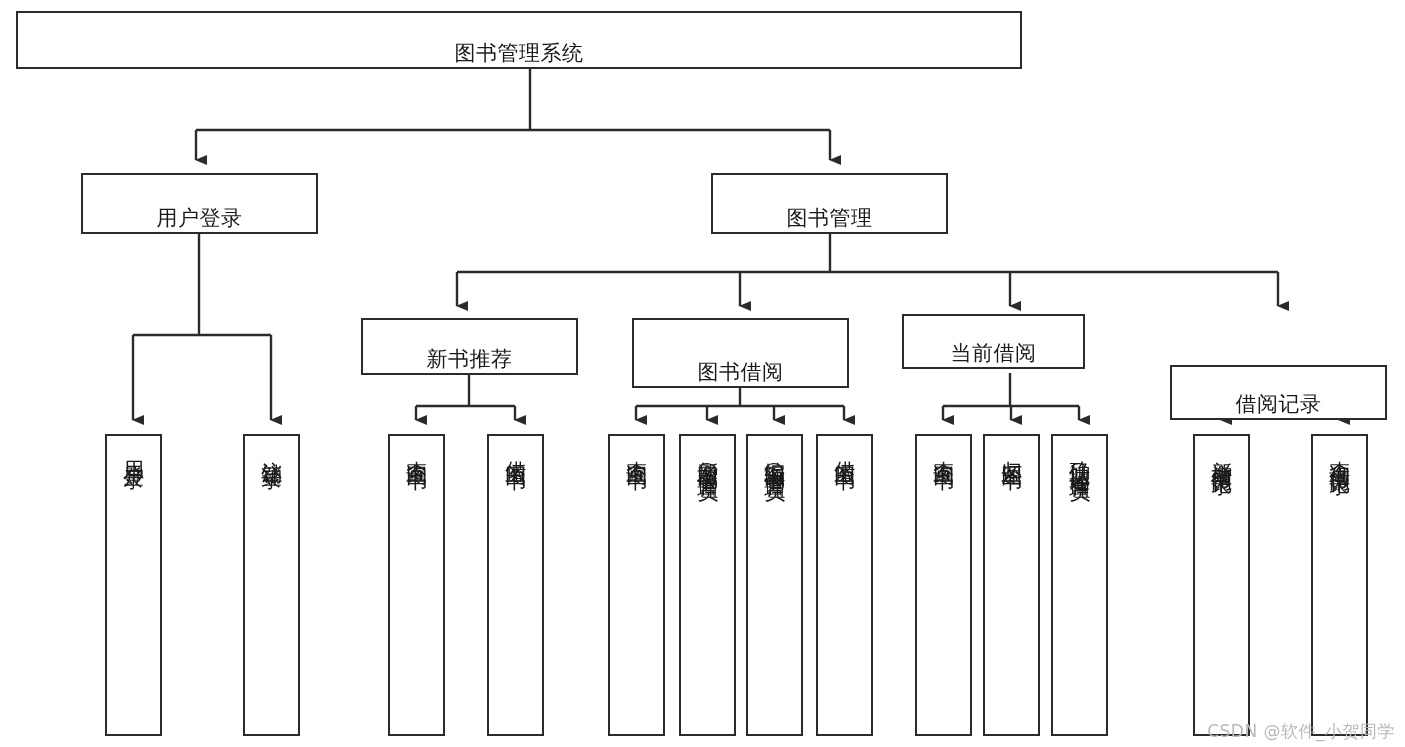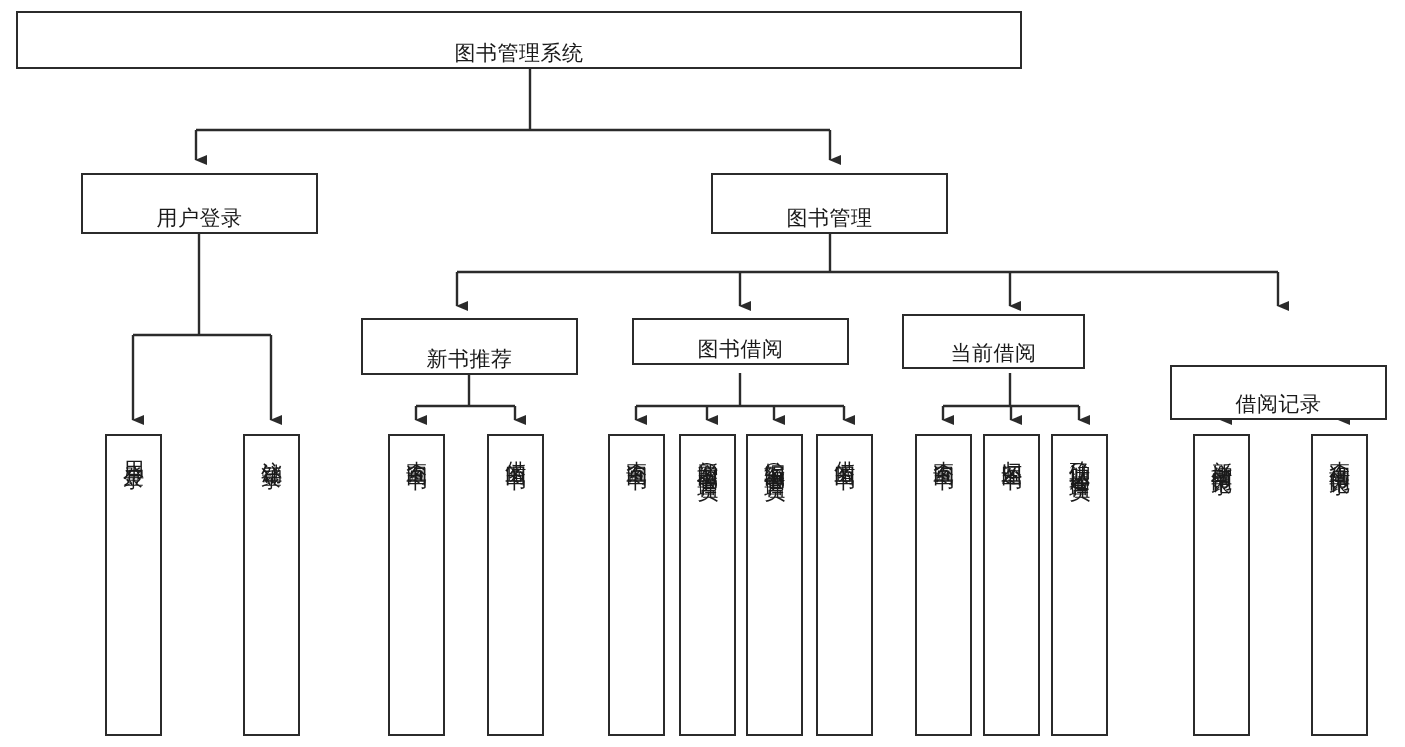--- a/index.html
+++ b/index.html
@@ -125,21 +125,21 @@
   <div class="node h" style="left:81px; top:173px; width:237px; height:61px;">
     <span>用户登录</span>
   </div>
   <div class="node h" style="left:711px; top:173px; width:237px; height:61px;">
     <span>图书管理</span>
   </div>
 
   <div class="node h" style="left:361px; top:318px; width:217px; height:57px;">
     <span>新书推荐</span>
   </div>
-  <div class="node h" style="left:632px; top:318px; width:217px; height:47px;">
+  <div class="node h" style="left:632px; top:318px; width:217px; height:70px;">
     <span>图书借阅</span>
   </div>
   <div class="node h" style="left:902px; top:314px; width:183px; height:55px;">
     <span>当前借阅</span>
   </div>
   <div class="node h" style="left:1170px; top:318px; width:217px; height:55px;margin-top:47px;">
     <span>借阅记录</span>
   </div>
 
   <div class="node v" style="left:105px; top:434px; width:57px; height:302px;">
@@ -179,14 +179,15 @@
     <span class="vtext">确认归还（管理员）</span>
   </div>
 
   <div class="node v" style="left:1193px; top:434px; width:57px; height:302px;">
     <span class="vtext">新增借阅记录</span>
   </div>
   <div class="node v" style="left:1311px; top:434px; width:57px; height:302px;">
     <span class="vtext">查询借阅记录</span>
   </div>
 
+  <div class="watermark">CSDN @软件_小贺同学</div>
 
 </div>
 
 </body></html>

